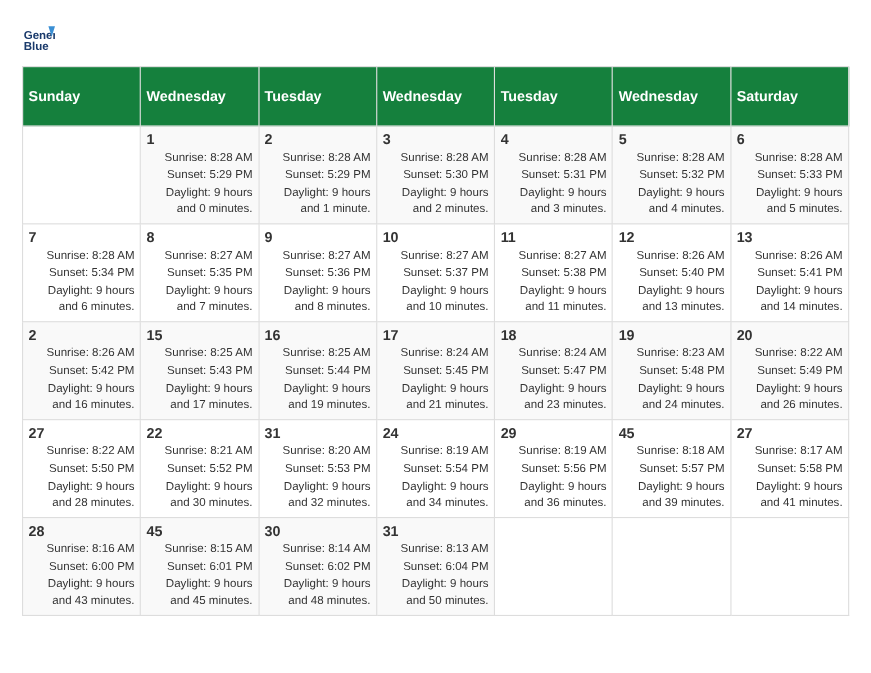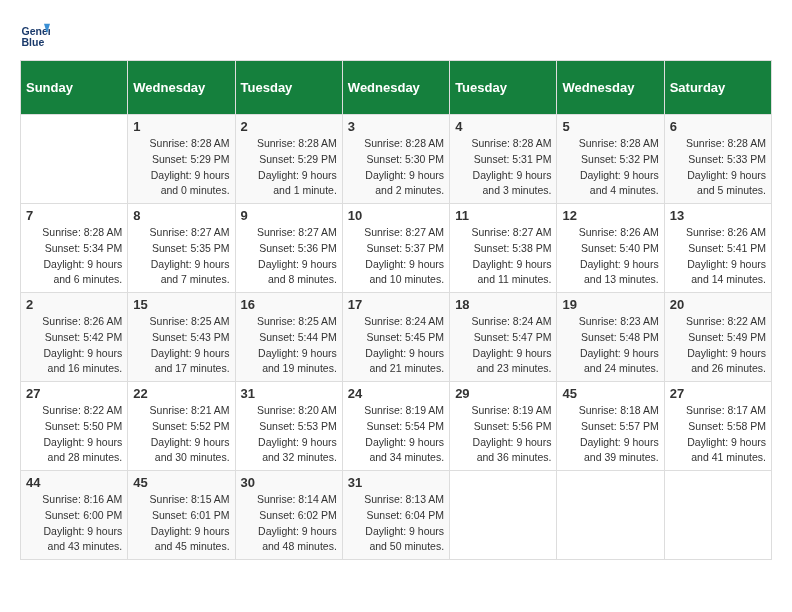--- a/index.html
+++ b/index.html
@@ -231,21 +231,21 @@
           <span class="day-number">45</span>
           <div class="day-info">Sunrise: 8:18 AM<br>Sunset: 5:57 PM<br>Daylight: 9 hours<br>and 39 minutes.</div>
         </td>
         <td>
           <span class="day-number">27</span>
           <div class="day-info">Sunrise: 8:17 AM<br>Sunset: 5:58 PM<br>Daylight: 9 hours<br>and 41 minutes.</div>
         </td>
       </tr>
       <tr>
         <td>
-          <span class="day-number">44</span>
+          <span class="day-number">28</span>
           <div class="day-info">Sunrise: 8:16 AM<br>Sunset: 6:00 PM<br>Daylight: 9 hours<br>and 43 minutes.</div>
         </td>
         <td>
           <span class="day-number">45</span>
           <div class="day-info">Sunrise: 8:15 AM<br>Sunset: 6:01 PM<br>Daylight: 9 hours<br>and 45 minutes.</div>
         </td>
         <td>
           <span class="day-number">30</span>
           <div class="day-info">Sunrise: 8:14 AM<br>Sunset: 6:02 PM<br>Daylight: 9 hours<br>and 48 minutes.</div>
         </td>

